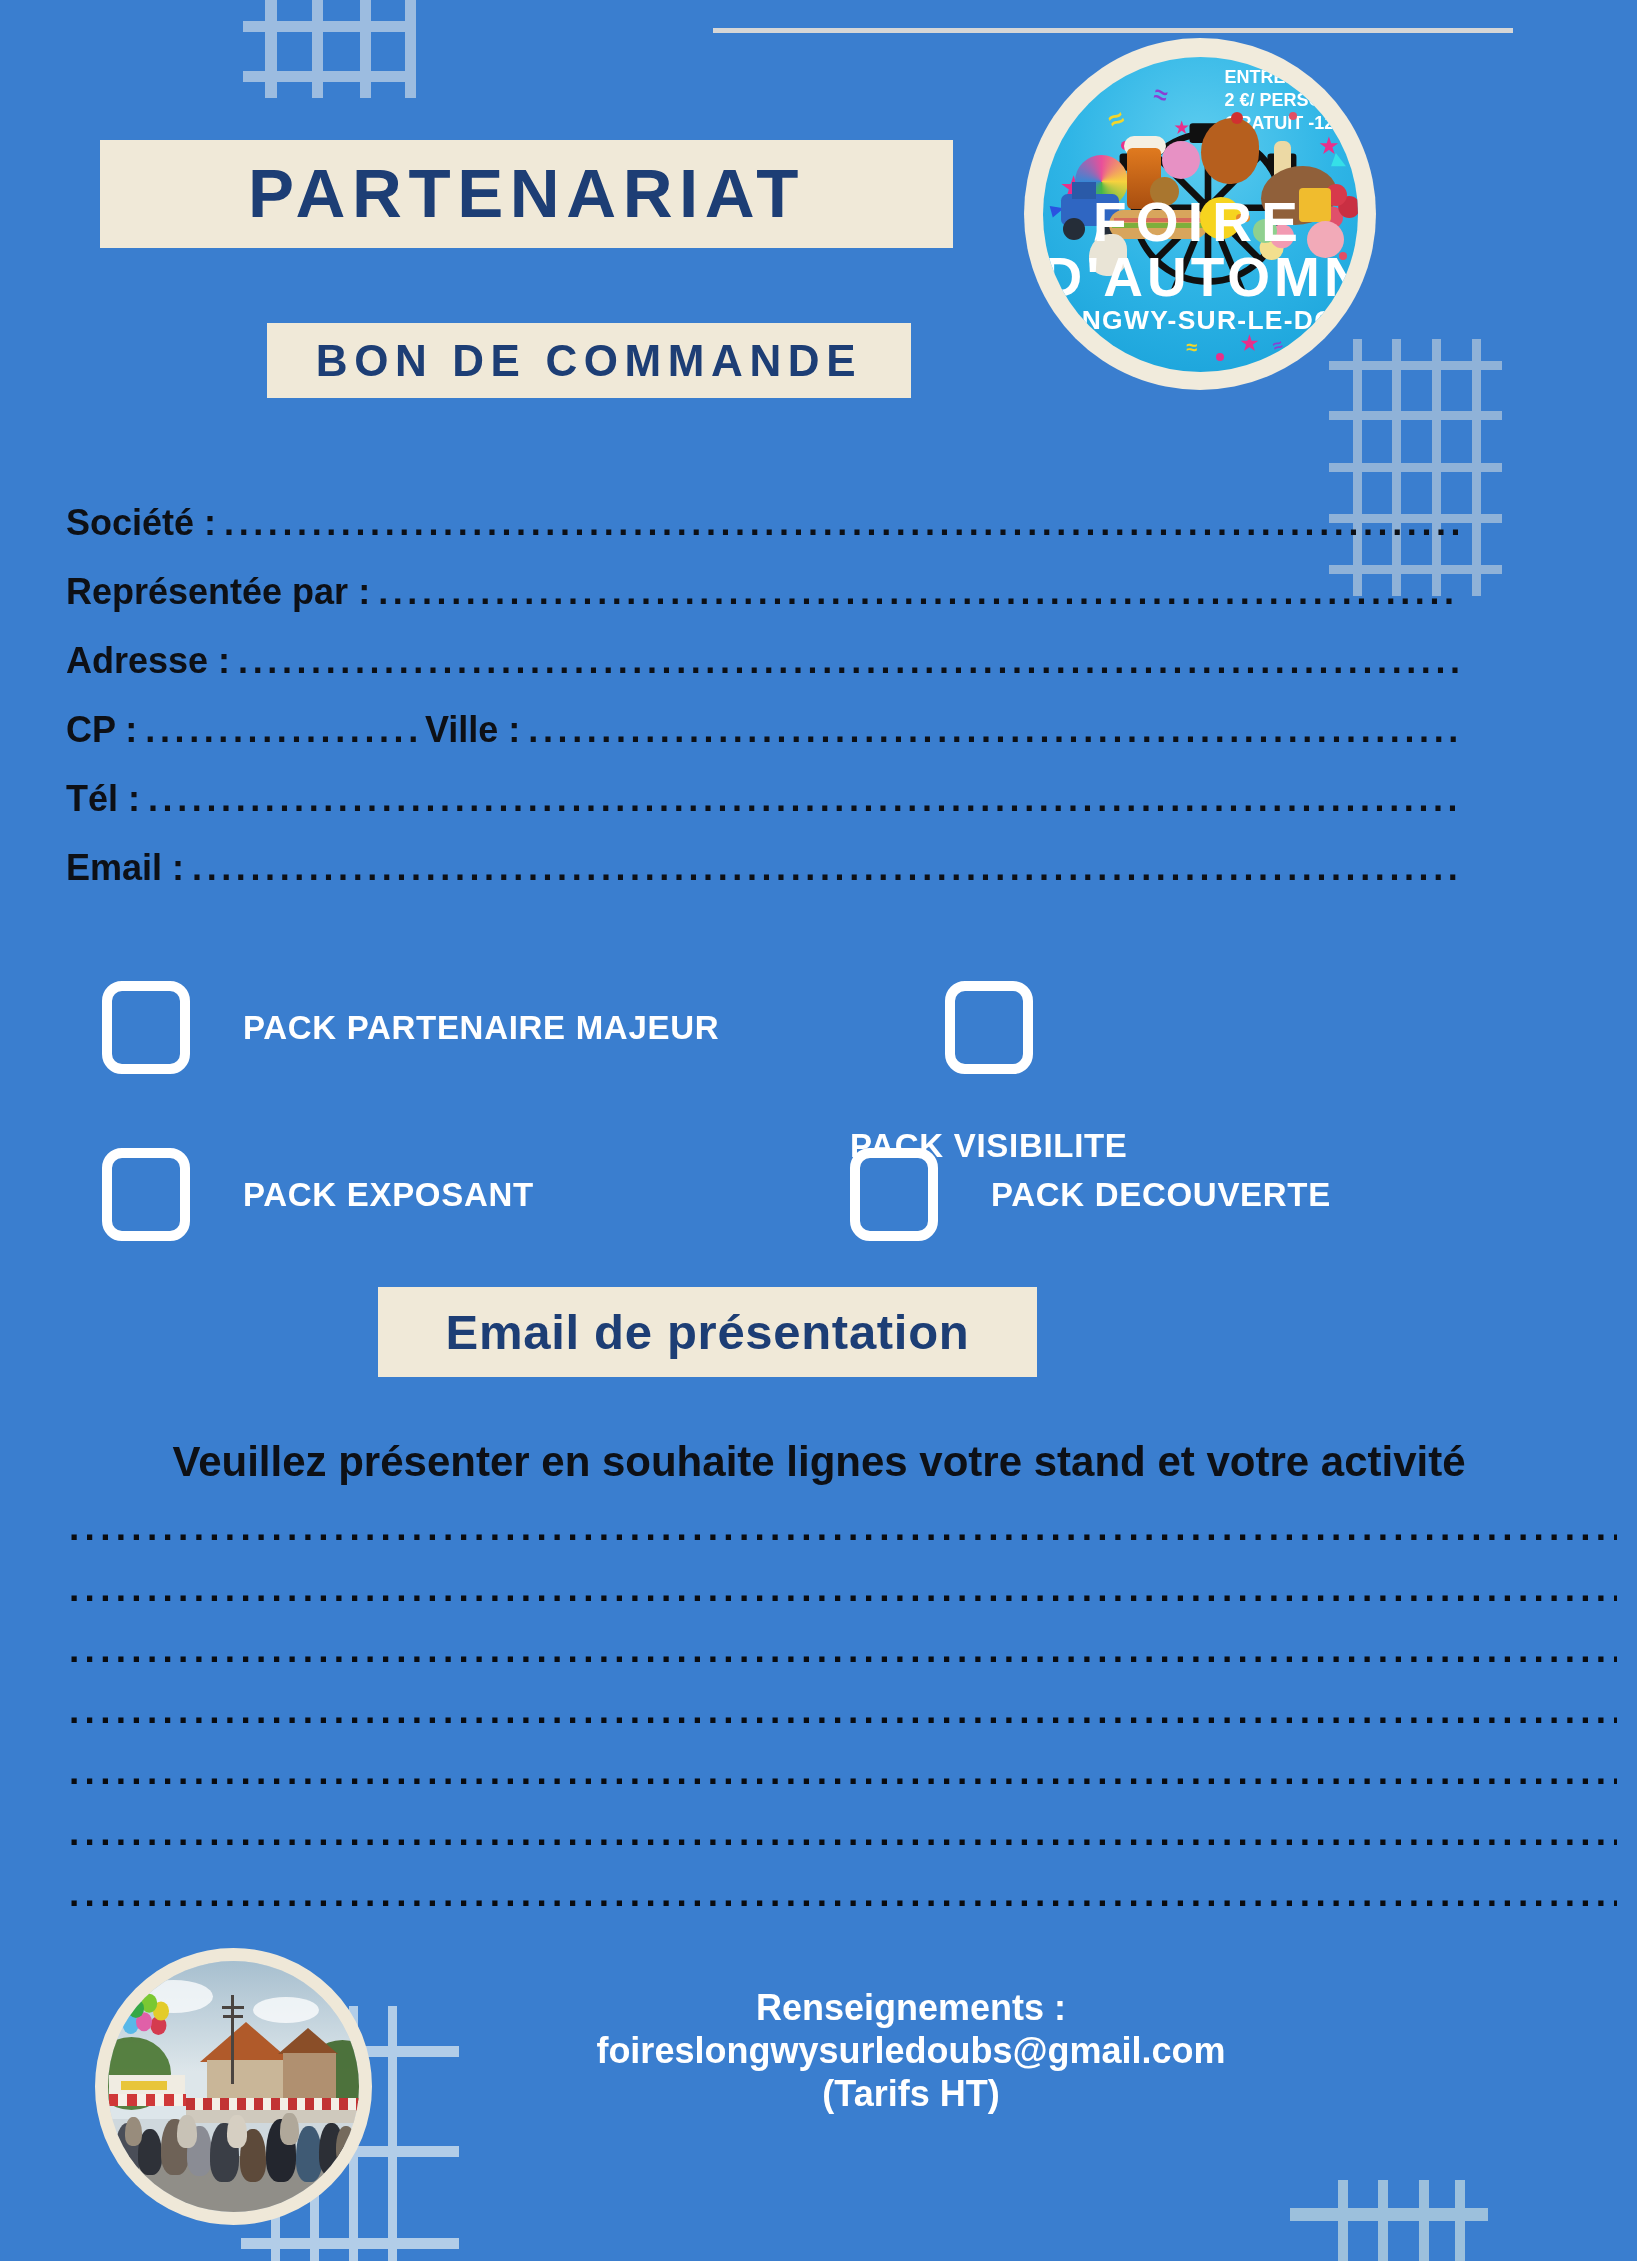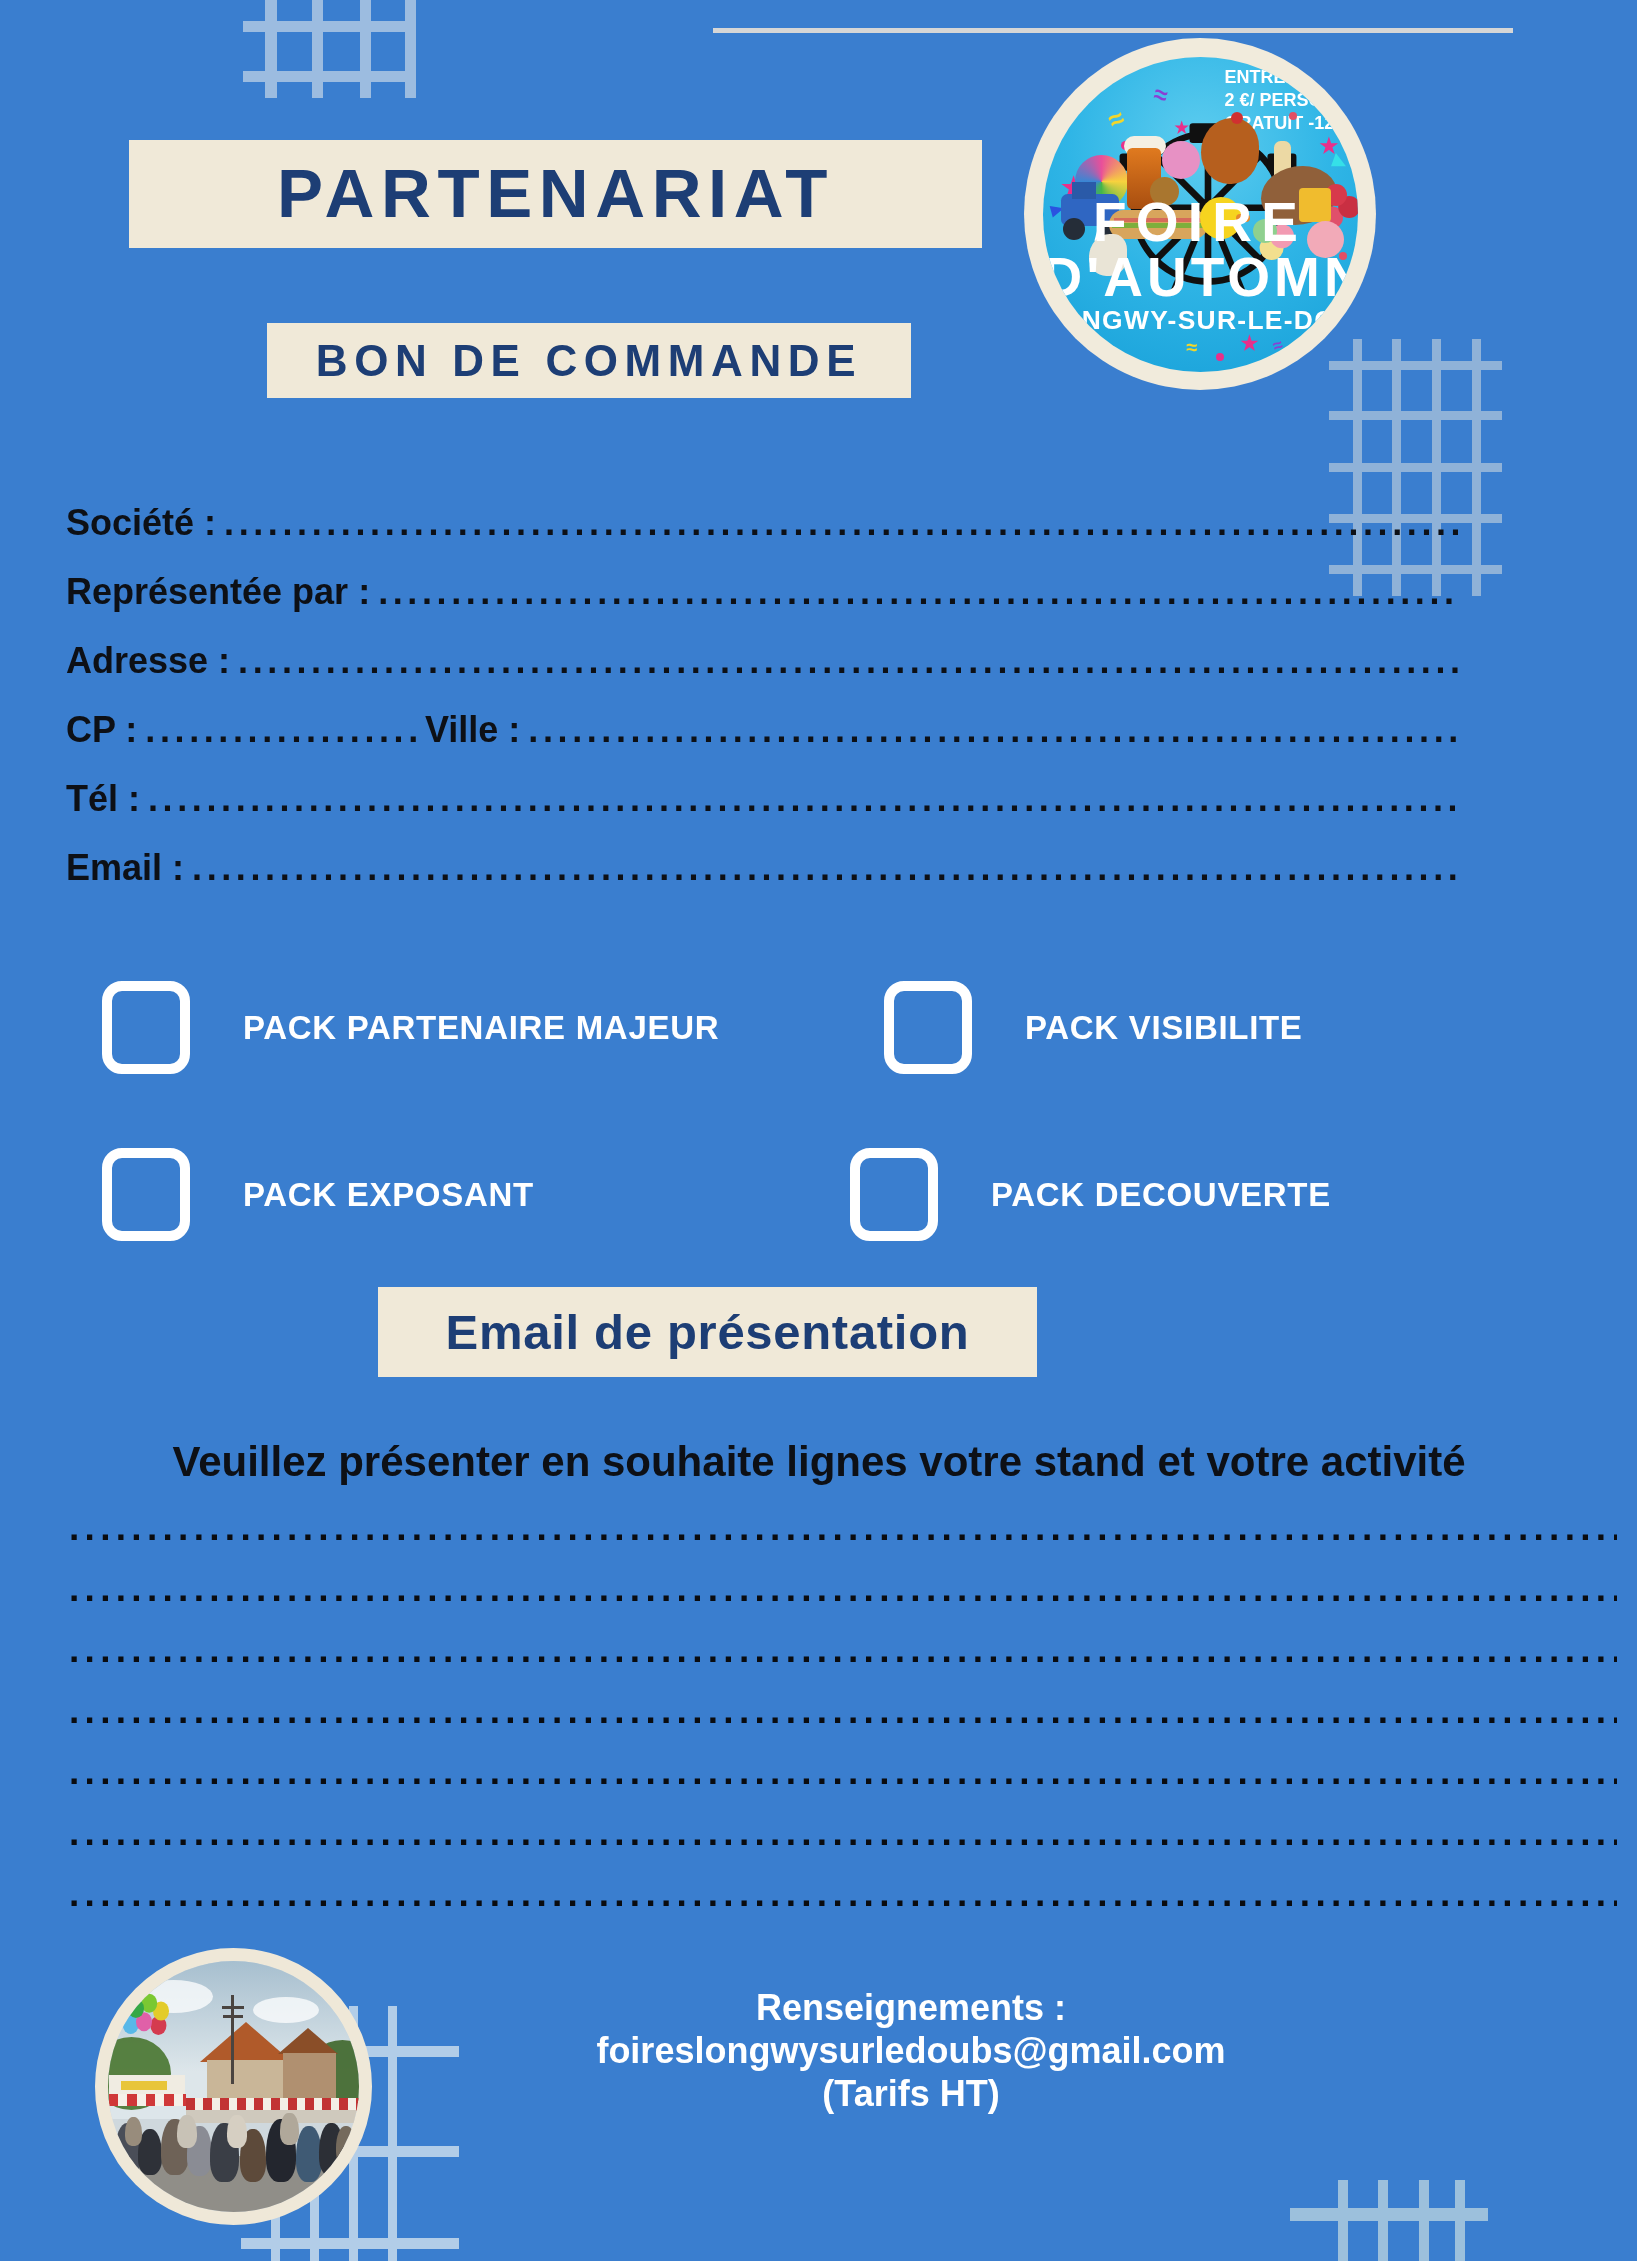--- a/index.html
+++ b/index.html
@@ -88,41 +88,41 @@
   
   .cf{position:absolute; z-index:2; font-weight:700; line-height:1;}
   .cf-dot{border-radius:50%;}
   .tri1{width:0;height:0;border-top:9.2px solid transparent;border-bottom:5.3px solid transparent;
         border-left:14.5px solid #35e0e8; transform:rotate(20deg);}
   .tri2{width:0;height:0;border-top:6.6px solid transparent;border-bottom:6.6px solid transparent;
         border-left:13.2px solid #2a52e0; transform:rotate(-15deg);}
 
   
   .cream-box{background:#f0e9d8; text-align:center; z-index:3;}
-  .title-box{left:129px; top:140px; width:853px; height:108px;}
+  .title-box{left:100px; top:140px; width:853px; height:108px;}
   .title-box .t{color:#1d3e75; font-size:69px; font-weight:700; letter-spacing:6.6px; line-height:108px;}
   .subtitle-box{left:267px; top:323px; width:644px; height:75px;}
   .subtitle-box .t{color:#1d3e75; font-size:44px; font-weight:700; letter-spacing:6.6px; line-height:75px;}
   .pres-box{left:378px; top:1287px; width:659px; height:90px;}
   .pres-box .t{color:#1d3e75; font-size:49px; font-weight:700; letter-spacing:0.7px; line-height:90px;}
 
   
   .form{left:66px; top:475px; width:1394px; z-index:3;}
   .form-line{display:flex; align-items:flex-end; height:69px;
      font-size:36px; font-weight:700; color:#0d1016;}
   .form-line .lab{white-space:nowrap;}
   .dotfill{flex:1; overflow:hidden; white-space:nowrap; letter-spacing:4.6px; margin-left:8px;}
   .cpfill{flex:0 0 277px;}
   .ville-lab{margin-left:2.6px;}
 
   
   .pack{position:absolute; display:flex; align-items:center; gap:53px; z-index:3;}
   .pack-box{width:68px; height:73px; border:10.6px solid #fff; border-radius:20px; background:transparent;}
   .pack-lbl{color:#fff; font-size:33px; font-weight:700; letter-spacing:0.7px; white-space:nowrap;}
-  .p1{left:102px; top:981px;justify-content:flex-end;} .p2{left:884px; top:981px;}
+  .p1{left:102px; top:981px;justify-content:flex-end;} .p2{left:850px; top:981px;flex-direction:column;}
   .p3{left:102px; top:1148px;} .p4{left:850px; top:1148px;}
 
   
   .instruction{left:0; top:1429px; width:100%; height:66px; line-height:66px; text-align:center;
      color:#0d1016; font-size:42px; font-weight:700; z-index:3;}
   .write-lines{left:69px; top:1497px; width:1548px; z-index:3;}
   .write-line{height:61px; line-height:61px; overflow:hidden; white-space:nowrap;
      font-size:37px; font-weight:700; letter-spacing:5.3px; color:#0a0c10;}
 
   

